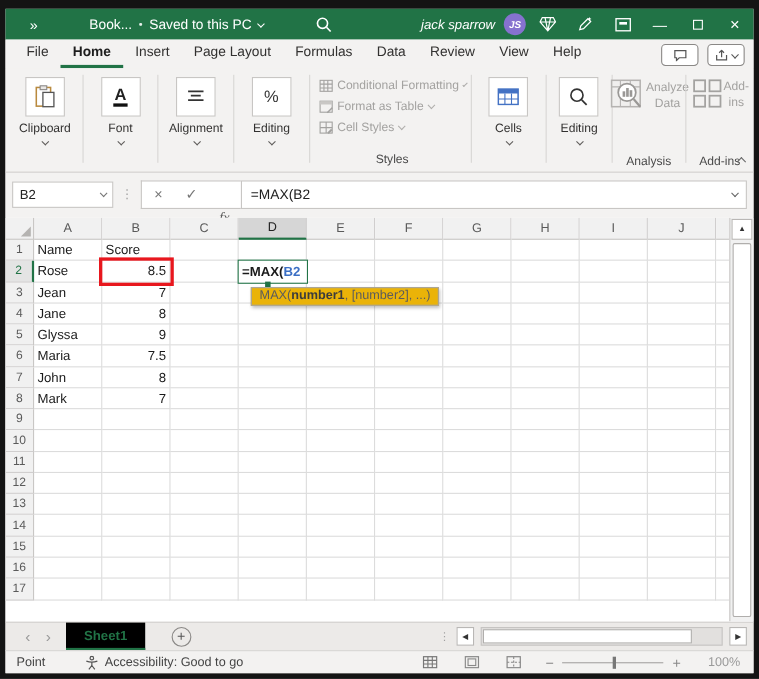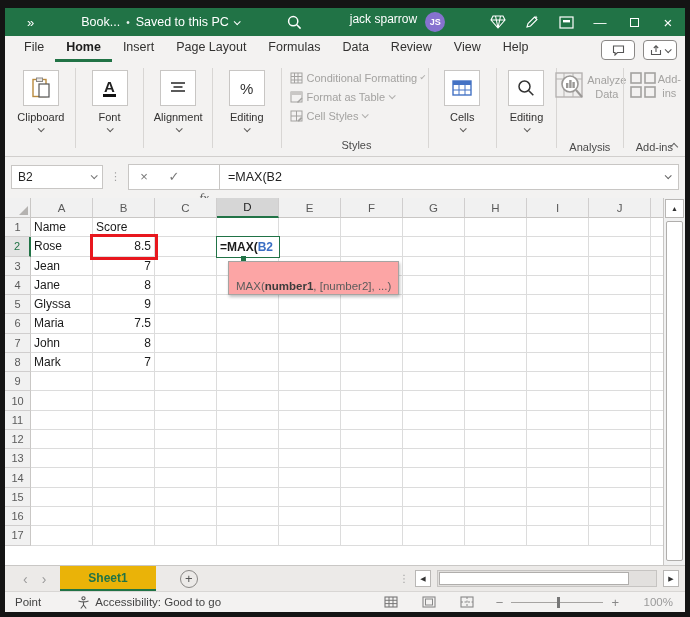--- a/index.html
+++ b/index.html
@@ -11,21 +11,21 @@
 
   
   .titlebar { height:28px; background:var(--green,#217346); display:flex; align-items:center; color:#fff; font-size:12px; flex:0 0 auto; }
   .tb-overflow { margin-left:22px; font-size:13px; letter-spacing:-1px; cursor:pointer; }
   .tb-title-wrap { display:flex; align-items:center; gap:6px; margin-left:48px; }
   .tb-doc { font-size:12.5px; }
   .tb-dot { font-size:10px; opacity:.9; }
   .tb-saved { display:flex; align-items:center; gap:5px; font-size:12.5px; }
   .chev { display:inline-block; width:5px; height:5px; border-right:1.4px solid currentColor; border-bottom:1.4px solid currentColor; transform:rotate(45deg) translateY(-1px); }
   .tb-search { margin-left:48px; }
-  .tb-user { margin-left:48px; display:flex; align-items:flex-start; gap:8px; }
+  .tb-user { margin-left:81px; display:flex; align-items:center; gap:8px;font-style:italic; }
   .tb-avatar { width:20px; height:20px; border-radius:50%; background:var(--avatar,#8672cf); color:#fff; font-size:9px; font-weight:bold; display:flex; align-items:center; justify-content:center; }
   .tb-icons { display:flex; align-items:center; margin-left:auto; }
   .tb-icons > * { width:34px; height:28px; display:flex; align-items:center; justify-content:center; cursor:pointer; }
   .tb-min { font-size:13px; }
   .tb-maxbox { width:9px; height:9px; border:1.2px solid #fff; }
   .tb-close { font-size:15px; }
 
   
   .tabsrow { height:26px; background:#f3f2f1; display:flex; align-items:flex-end; padding:0 8px; flex:0 0 auto; }
   .tab { padding:4px 11px 5px; font-size:12.5px; color:#323130; cursor:pointer; border-bottom:3px solid transparent; white-space:nowrap; }
@@ -77,32 +77,32 @@
   .g-rowhdr { width:26px; background:#f1f1f1; border-right:1px solid #c9c7c5; border-bottom:1px solid #d0cece; font-size:11px; color:#5a5a5a; display:flex; align-items:center; justify-content:center; cursor:pointer; }
   .g-rowhdr.active { background:#e4e4e4; border-right:2px solid var(--green,#217346); color:var(--green,#217346); }
   .g-cell { width:62px; border-right:1px solid #dcdcdc; border-bottom:1px solid #dcdcdc; font-size:12px; color:#1a1a1a; display:flex; align-items:center; padding:0 3px; cursor:cell; overflow:hidden; white-space:nowrap; }
   .g-cell.num { justify-content:flex-end; }
   .g-cell.sliver { flex:1; border-right:none; }
 
   .redbox { position:absolute; left:85px; top:36px; width:68px; height:26px; border:3px solid var(--red,#e8171e); pointer-events:none; }
   .editcell { position:absolute; left:211px; top:38px; width:64px; height:22px; background:#fff; border:1.5px solid var(--green,#217346); display:flex; align-items:center; padding-left:3px; font-size:12px; font-weight:700; color:#1a1a1a; white-space:nowrap; overflow:visible; }
   .editcell .ref { color:var(--refblue,#3b6fc4); font-weight:700; }
   .edit-handle { position:absolute; left:24px; bottom:-4px; width:5px; height:5px; background:var(--green,#217346); }
-  .fn-tooltip { position:absolute; left:223px; top:63px; background:#fca5a5; border:1px solid #a6a4a2; box-shadow:1px 2px 3px rgba(0,0,0,.25); font-size:11.5px; color:#5c5c5c; padding:18px 7px 2px; white-space:nowrap; }
+  .fn-tooltip { position:absolute; left:223px; top:63px; background:#eab308; border:1px solid #a6a4a2; box-shadow:1px 2px 3px rgba(0,0,0,.25); font-size:11.5px; color:#5c5c5c; padding:1px 7px 2px; white-space:nowrap; }
   .fn-tooltip b { color:#3c3c3c; }
 
   .vscroll { position:absolute; right:0; top:0; bottom:0; width:22px; background:#f1f1f1; border-left:1px solid #c9c7c5; }
   .vs-up { height:19px; background:#fff; border:1px solid #b9b7b5; margin:1px; display:flex; align-items:center; justify-content:center; font-size:7px; color:#333; cursor:pointer; }
   .vs-thumb { position:absolute; left:2px; right:2px; top:23px; bottom:4px; background:#fff; border:1px solid #b0aeac; border-radius:2px; cursor:grab; }
 
   
   .sheetbar { height:26px; background:#eceae8; border-top:1px solid #c9c7c5; display:flex; align-items:stretch; flex:0 0 auto; font-size:12px; }
   .sb-nav { display:flex; align-items:center; gap:14px; padding:0 14px 0 18px; color:#9a9a9a; }
   .sb-nav span { cursor:pointer; font-size:14px; }
-  .sheettab { background:#eab308; border-bottom:2.5px solid var(--green,#217346); color:var(--green,#217346); font-weight:700; padding:0 28px; display:flex; align-items:center; cursor:pointer; }
+  .sheettab { background:#000000; border-bottom:2.5px solid var(--green,#217346); color:var(--green,#217346); font-weight:700; padding:0 16px; display:flex; align-items:center; cursor:pointer; }
   .sb-add { width:18px; height:18px; border:1px solid #8a8886; border-radius:50%; color:#555; display:flex; align-items:center; justify-content:center; font-size:13px; margin:auto 0 auto 24px; cursor:pointer; line-height:1; }
   .sb-right { margin-left:auto; display:flex; align-items:center; gap:6px; padding-right:6px; }
   .sb-dots { color:#a0a0a0; font-size:10px; }
   .hs-btn { width:16px; height:17px; background:#fff; border:1px solid #b9b7b5; display:flex; align-items:center; justify-content:center; font-size:7px; color:#333; cursor:pointer; }
   .hs-track { width:220px; height:17px; background:#e2e0de; border:1px solid #c6c4c2; position:relative; }
   .hs-thumb { position:absolute; left:1px; top:1px; bottom:1px; width:190px; background:#fff; border:1px solid #b0aeac; cursor:grab; }
 
   
   .statusbar { height:21px; background:#f3f2f1; border-top:1px solid #d8d6d4; display:flex; align-items:center; font-size:11.5px; color:#444; flex:0 0 auto; }
   .st-mode { margin-left:10px; cursor:default; }

